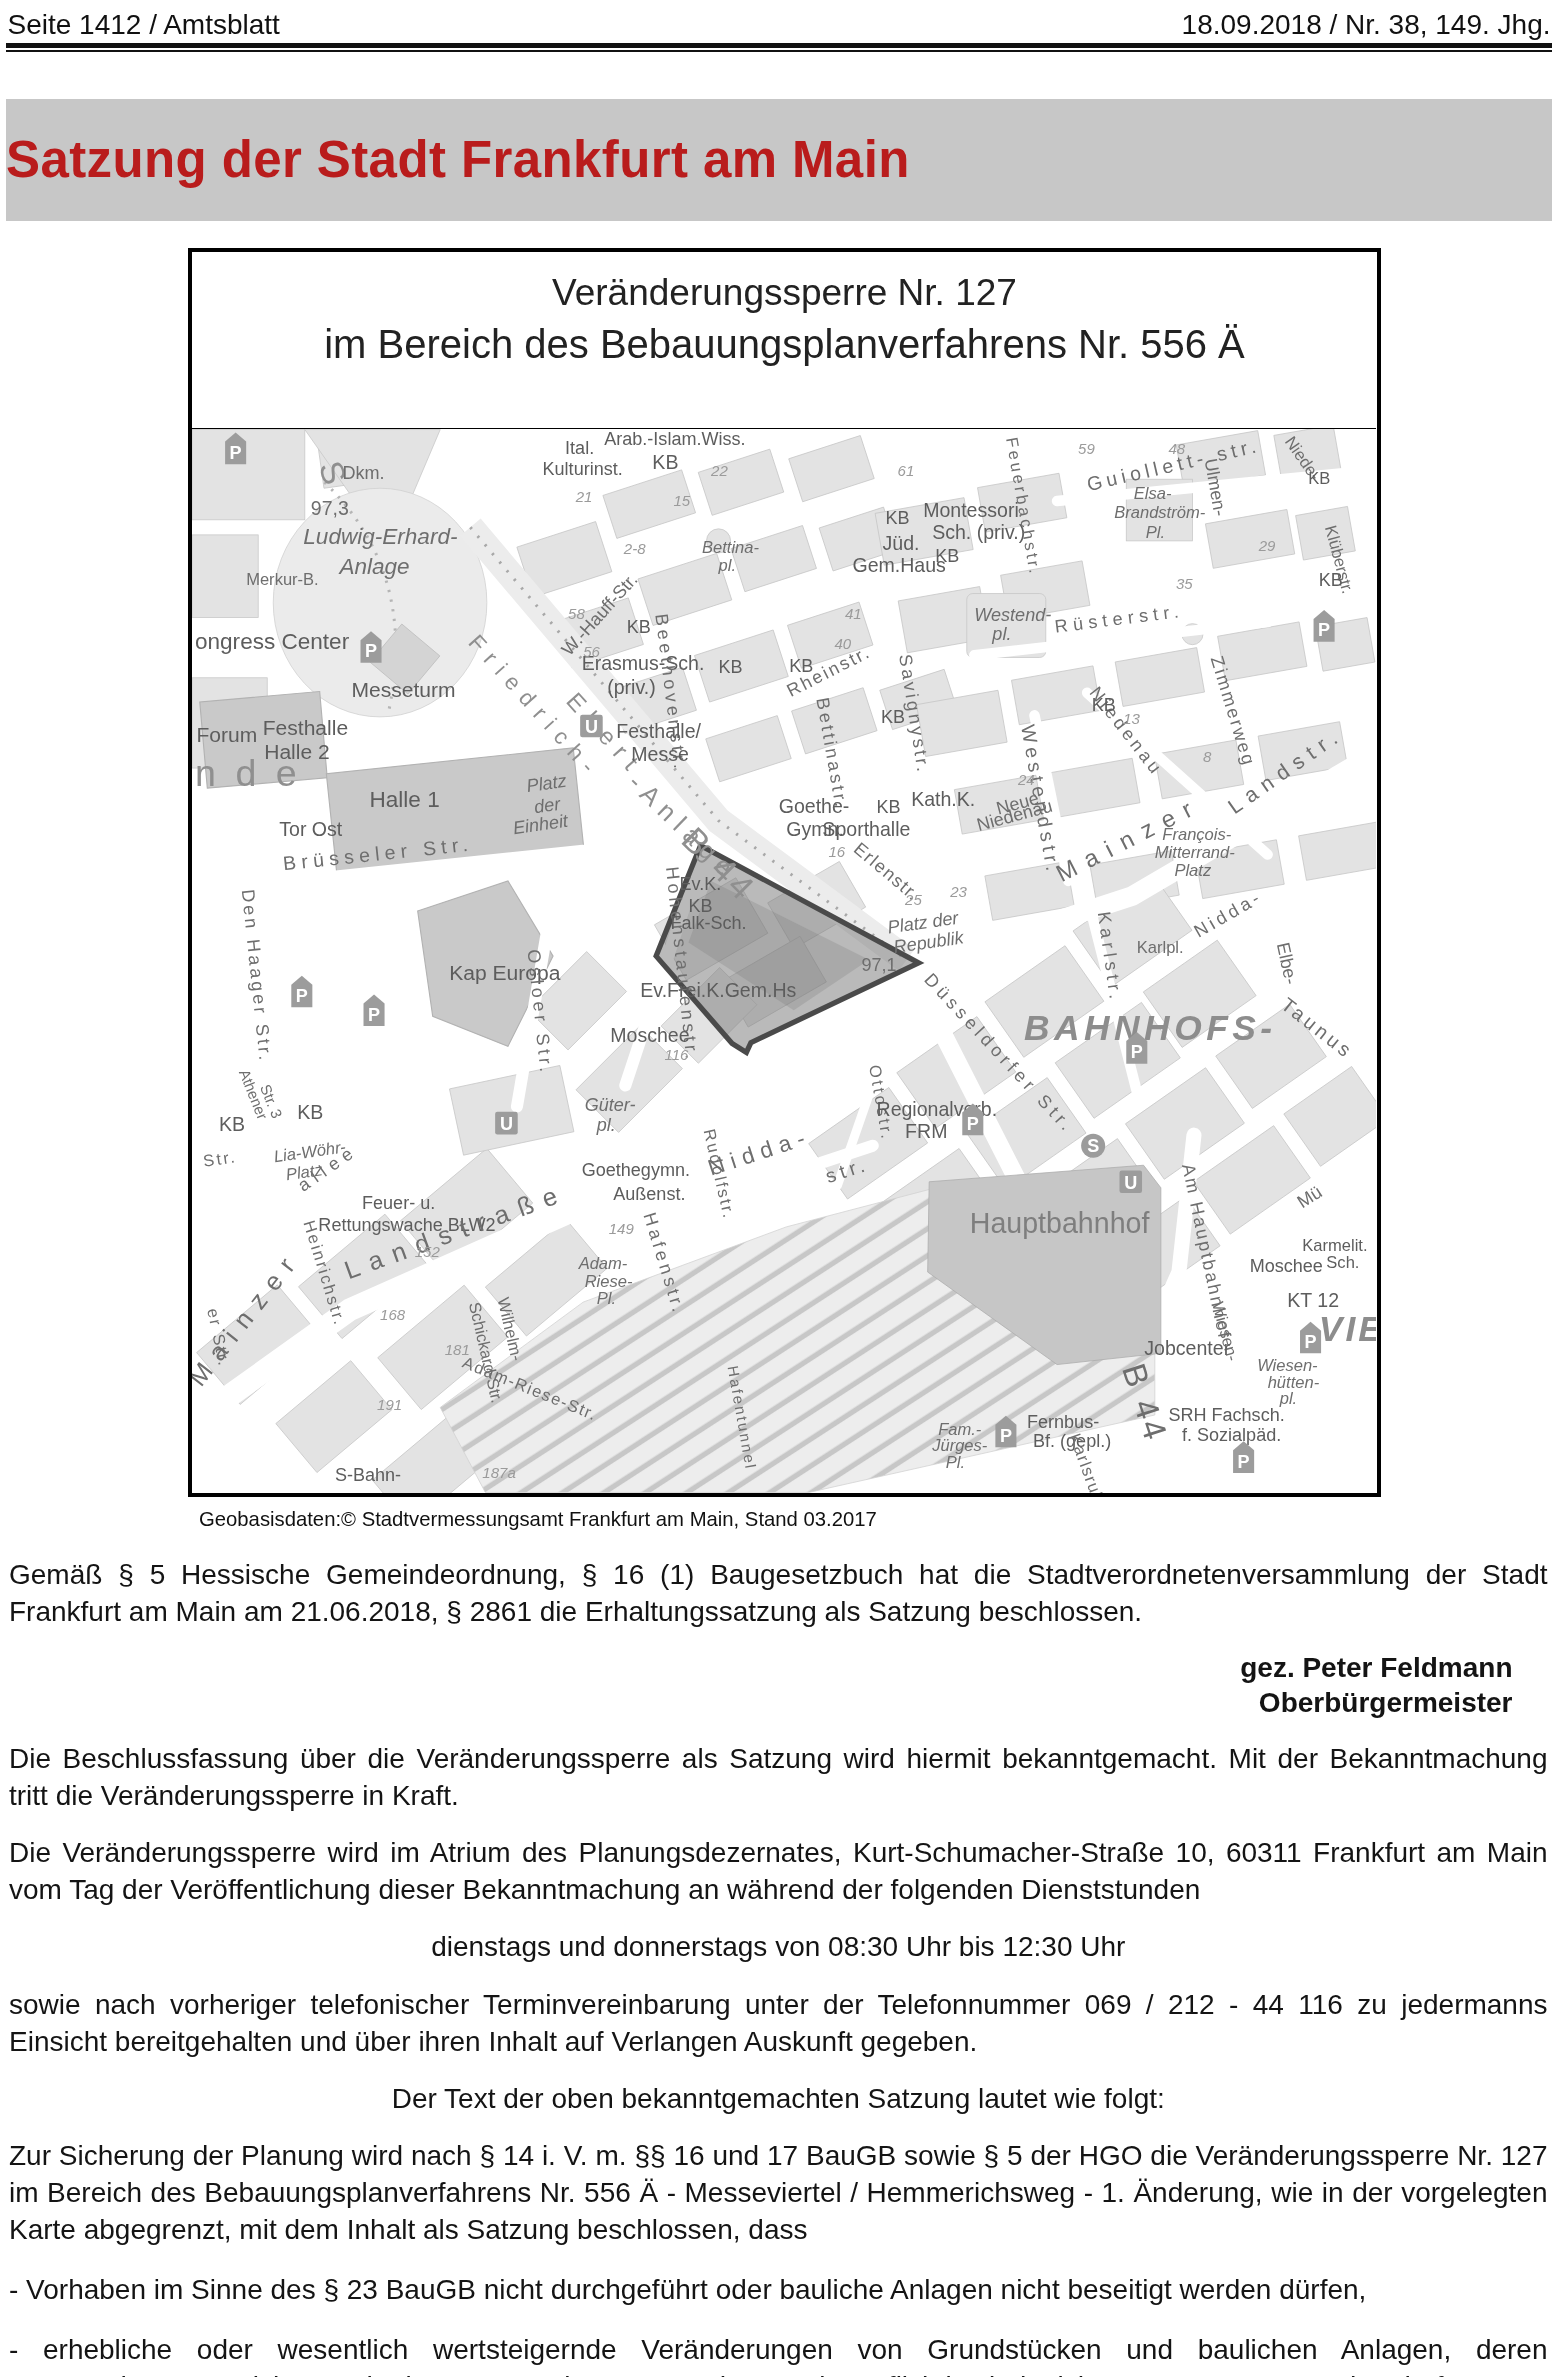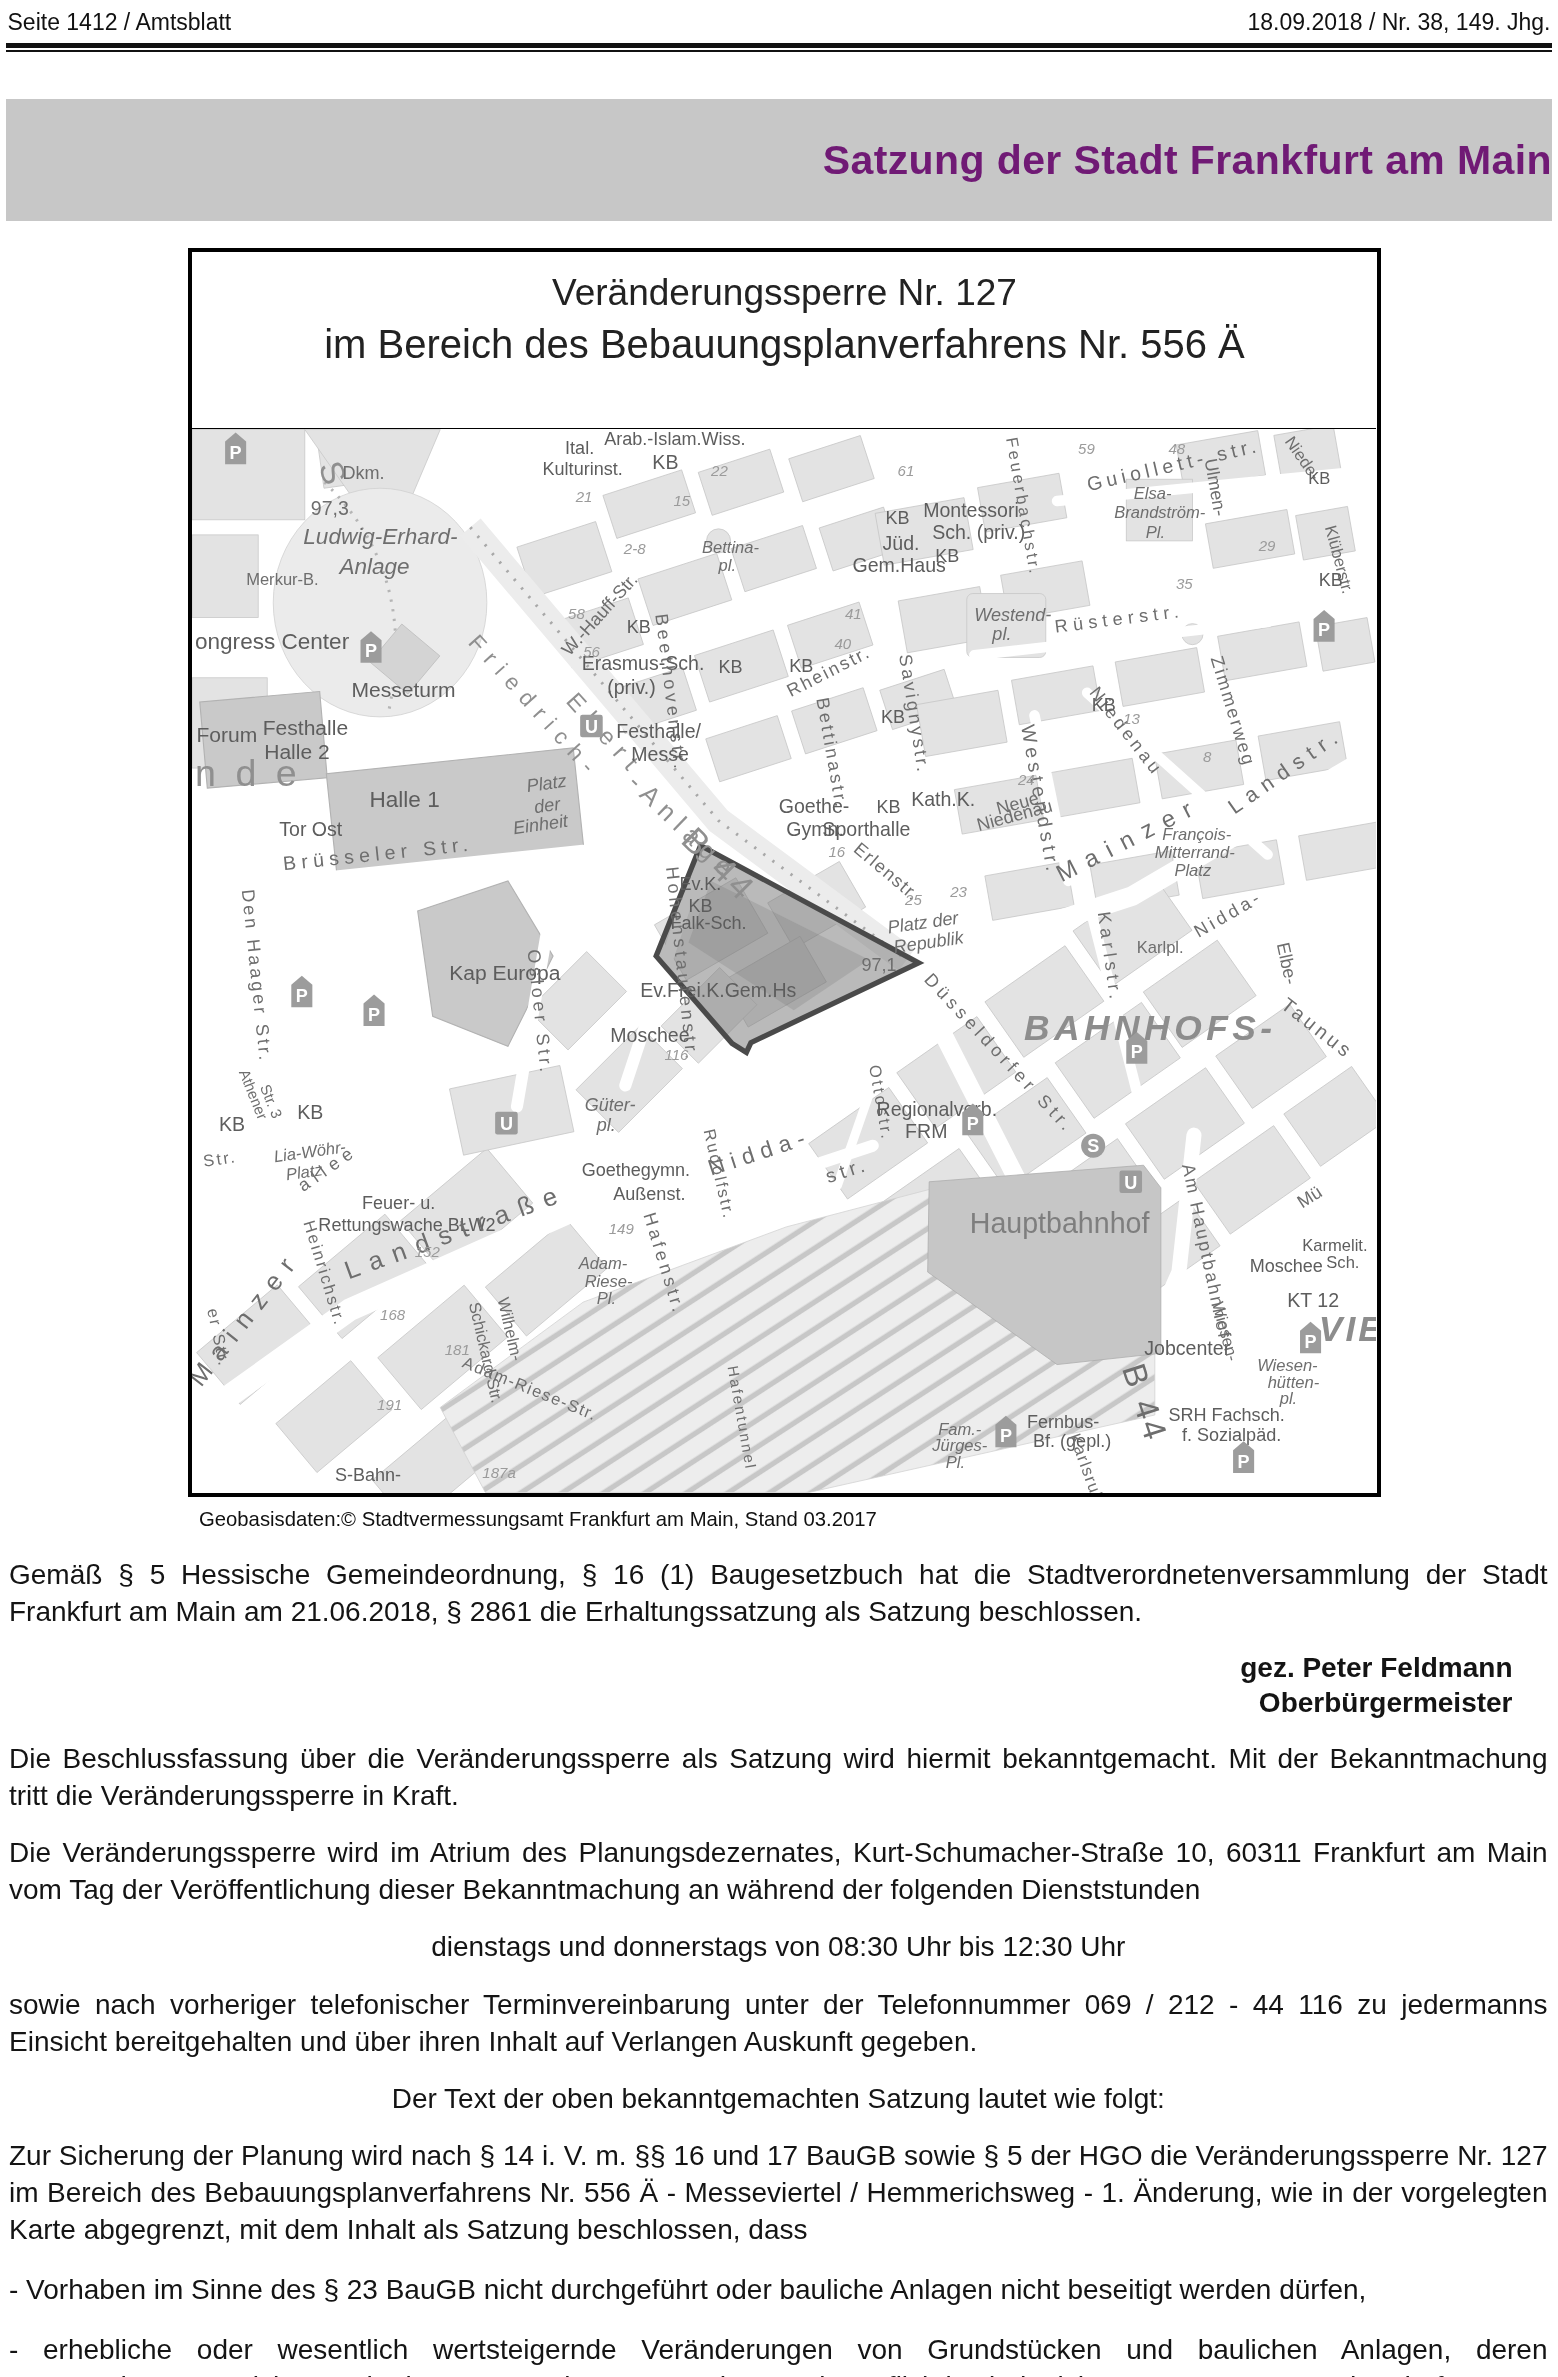--- a/index.html
+++ b/index.html
@@ -1,28 +1,28 @@
 <!DOCTYPE html>
 <html style="font-size:12px"><head>
 <meta charset="utf-8">
 <style>
   html,body{margin:0;padding:0;}
   body{
     width:1558px;height:2377px;position:relative;background:#ffffff;
     font-family:"Liberation Sans",sans-serif;color:#1a1a1a;overflow:hidden;
   }
   
-  .hdr{position:absolute;top:9px;left:7.5px;right:7.5px;font-size:23px;color:#111;}
+  .hdr{position:absolute;top:9px;left:7.5px;right:7.5px;font-size:28px;color:#111;}
   .hdr .hl{float:left;}
   .hdr .hr{float:right;}
   .rule1{position:absolute;top:43px;left:6px;right:6px;height:4.5px;background:#111;}
   .rule2{position:absolute;top:50px;left:6px;right:6px;height:1.5px;background:#111;}
   
   .banner{position:absolute;top:99px;left:6px;width:1546px;height:122px;background:#c7c7c7;}
-  .banner .bt{display:block;text-align:right;line-height:122px;font-size:41px;font-weight:bold;color:#701a75;letter-spacing:0.4px;}
+  .banner .bt{display:block;text-align:left;line-height:122px;font-size:51px;font-weight:bold;color:#b91c1c;letter-spacing:0.4px;}
   
   .frame{position:absolute;top:248px;left:188px;width:1193px;height:1249px;border:4.5px solid #000;box-sizing:border-box;background:#fff;}
   .mtitle{padding-top:16.6px;text-align:center;color:#222;}
   .mt1{font-size:37px;line-height:47px;margin-bottom:6px;text-align:center;}
   .mt2{font-size:40px;line-height:45px;}
   .mt3{font-size:32px;line-height:45px;}
   .mapwrap{position:absolute;left:0;top:176px;width:1184px;height:1064px;border-top:1.5px solid #000;overflow:hidden;}
   svg{display:block;}
   .blk{fill:#e3e3e3;stroke:#c6c6c6;stroke-width:1;}
   .blk2{fill:#d4d4d4;stroke:#bdbdbd;stroke-width:1;}

